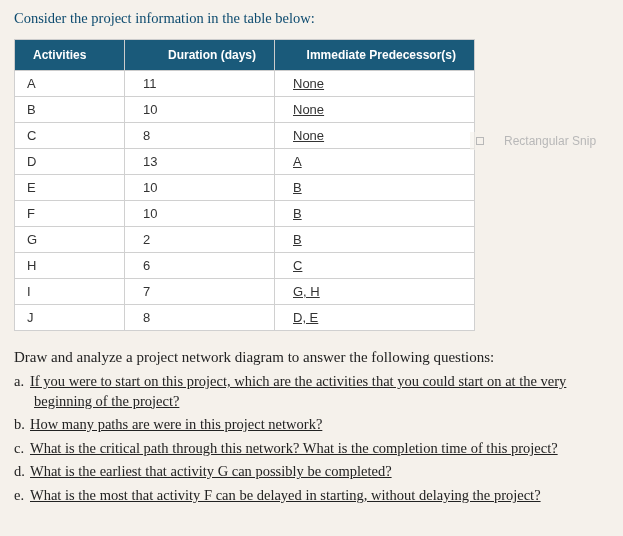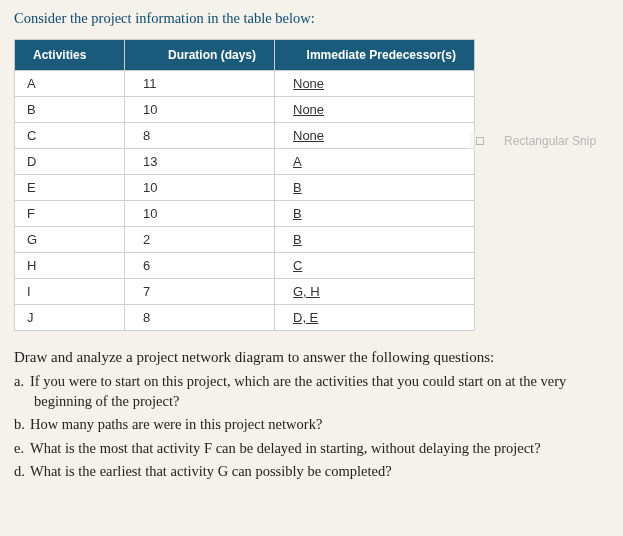--- a/index.html
+++ b/index.html
@@ -68,20 +68,21 @@
       list-style: none;
       padding-left: 0;
     }
     .question-list li {
       font-size: 14.5px;
       color: #222;
       line-height: 1.35;
       margin-bottom: 4px;
       padding-left: 20px;
       text-indent: -20px;
+      text-decoration: underline;
     }
     .q-label {
       display: inline-block;
       width: 16px;
       text-indent: 0;
     }
     .snip-overlay {
       position: absolute;
       top: 132px;
       left: 470px;
@@ -171,23 +172,26 @@
 <p class="questions-intro">Draw and analyze a project network diagram to answer the following questions:</p>
 
 <ul class="question-list">
   <li>
     <span class="q-label">a.</span><span>If you were to start on this project, which are the activities that you could start on at the very beginning of the project?</span>
   </li>
   <li>
     <span class="q-label">b.</span><span>How many paths are were in this project network?</span>
   </li>
   <li>
-    <span class="q-label">e.</span><span>What is the most that activity F can be delayed in starting, without delaying the project?</span>
+    <span class="q-label">c.</span><span>What is the critical path through this network? What is the completion time of this project?</span>
   </li>
   <li>
     <span class="q-label">d.</span><span>What is the earliest that activity G can possibly be completed?</span>
+  </li>
+  <li>
+    <span class="q-label">e.</span><span>What is the most that activity F can be delayed in starting, without delaying the project?</span>
   </li>
 </ul>
 
 <div class="snip-overlay">
   <span class="snip-dot"></span>
   <span>Rectangular Snip</span>
 </div>
 
 </body></html>

